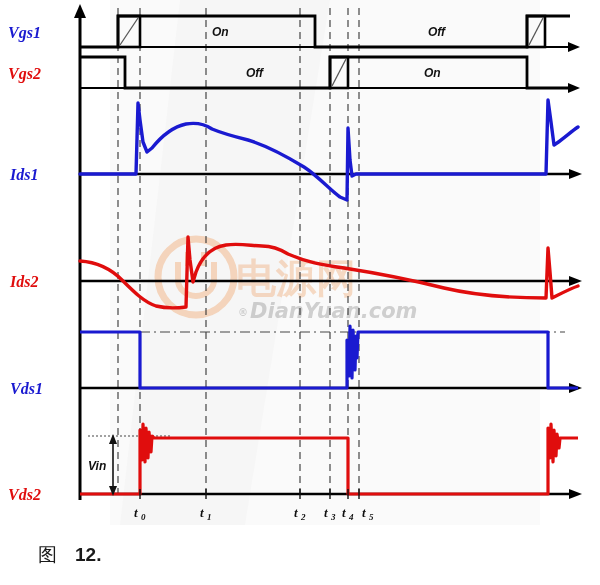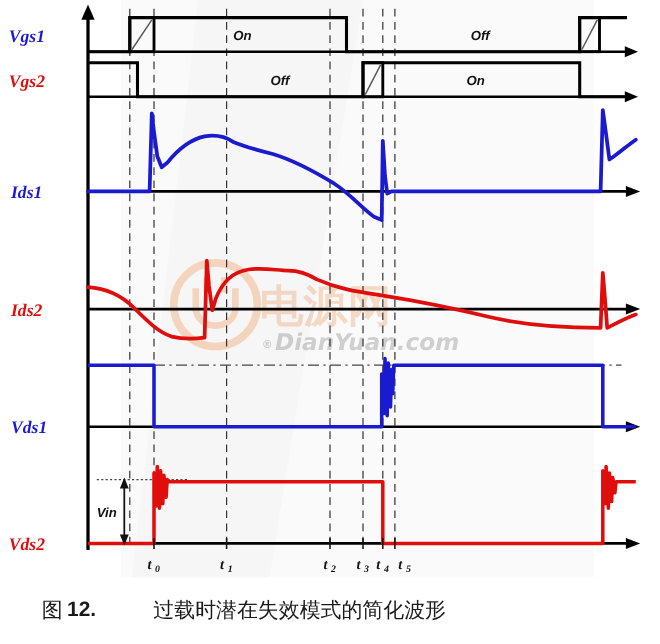--- a/index.html
+++ b/index.html
@@ -2,21 +2,21 @@
 <html><head>
 <meta charset="utf-8">
 <style>
   html,body{margin:0;padding:0;background:#ffffff;}
   body{width:600px;height:585px;font-family:"Liberation Sans",sans-serif;overflow:hidden;}
   #root{position:relative;width:600px;height:585px;background:#ffffff;}
   #figure{position:absolute;left:0;top:0;width:600px;height:525px;}
   #caption{position:absolute;left:0;top:525px;width:600px;height:60px;}
   .cap-inner{display:flex;align-items:center;height:60px;padding-left:38px;}
   .cap-fig{font-family:"DejaVu Sans","Liberation Sans",sans-serif;font-size:19px;color:#1a1a1a;}
-  .cap-num{font-family:"Liberation Sans",sans-serif;font-size:19px;font-weight:bold;color:#1a1a1a;margin-left:4px;}
+  .cap-num{font-family:"Liberation Sans",sans-serif;font-size:19px;font-weight:bold;color:#1a1a1a;margin-left:18px;}
   .cap-text{font-family:"DejaVu Sans","Liberation Sans",sans-serif;font-size:19px;color:#1a1a1a;margin-left:52px;}
   svg{display:block;}
   .ylabel{font-family:"Liberation Serif",serif;font-style:italic;font-weight:bold;font-size:16px;}
   .ylabel.blue{fill:#1a1ad0;}
   .ylabel.red{fill:#e00d0d;}
   .onoff{font-family:"Liberation Sans",sans-serif;font-style:italic;font-weight:bold;font-size:12px;fill:#111;}
   .tlab{font-family:"Liberation Serif",serif;font-style:italic;font-weight:bold;font-size:13px;fill:#111;}
   .tsub{font-family:"Liberation Serif",serif;font-style:italic;font-weight:bold;font-size:9px;fill:#111;}
   .vinlab{font-family:"Liberation Sans",sans-serif;font-style:italic;font-weight:bold;font-size:12px;fill:#111;}
   .wm-ring{fill:none;stroke:#f0b080;stroke-width:7;opacity:.55;}
@@ -172,17 +172,16 @@
         </g>
       </g>
 
     </svg>
   </div>
 
   <div id="caption">
     <div class="cap-inner">
       <span class="cap-fig">图</span>
       <span class="cap-num">12.</span>
-      <span class="cap-text">过载时潜在失效模式的简化波形</span>
     </div>
   </div>
 
 </div>
 
 </body></html>

